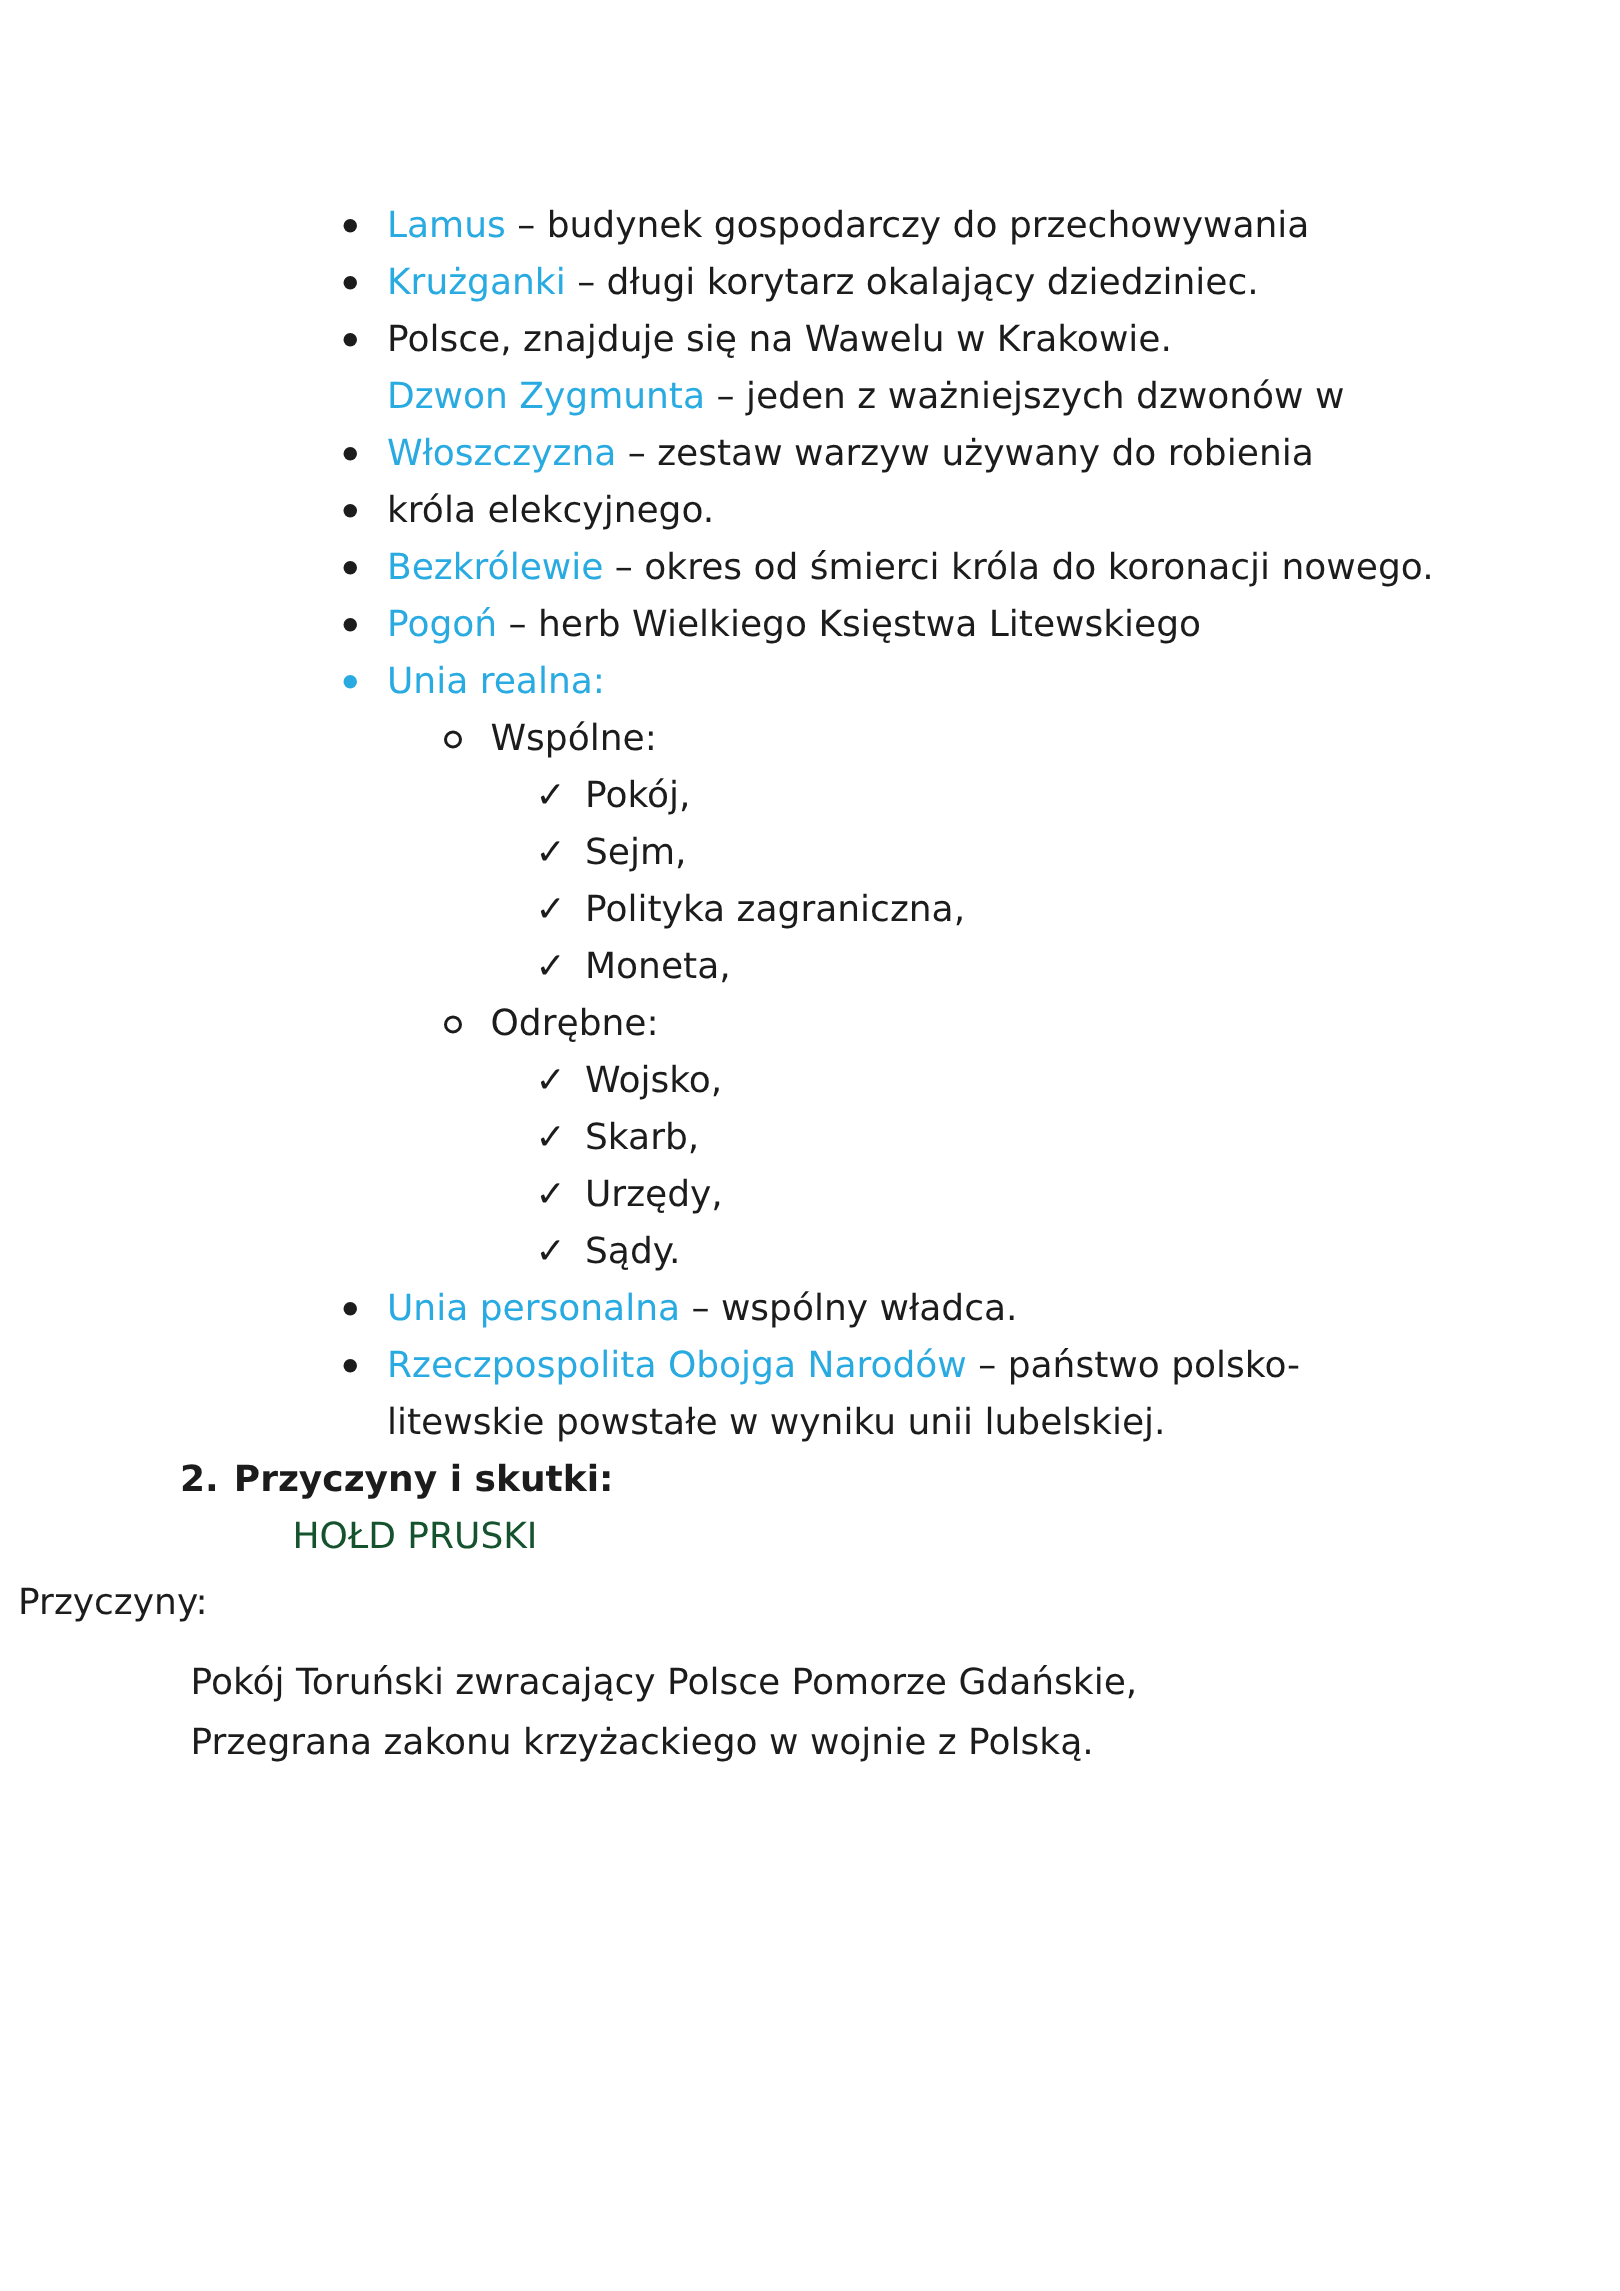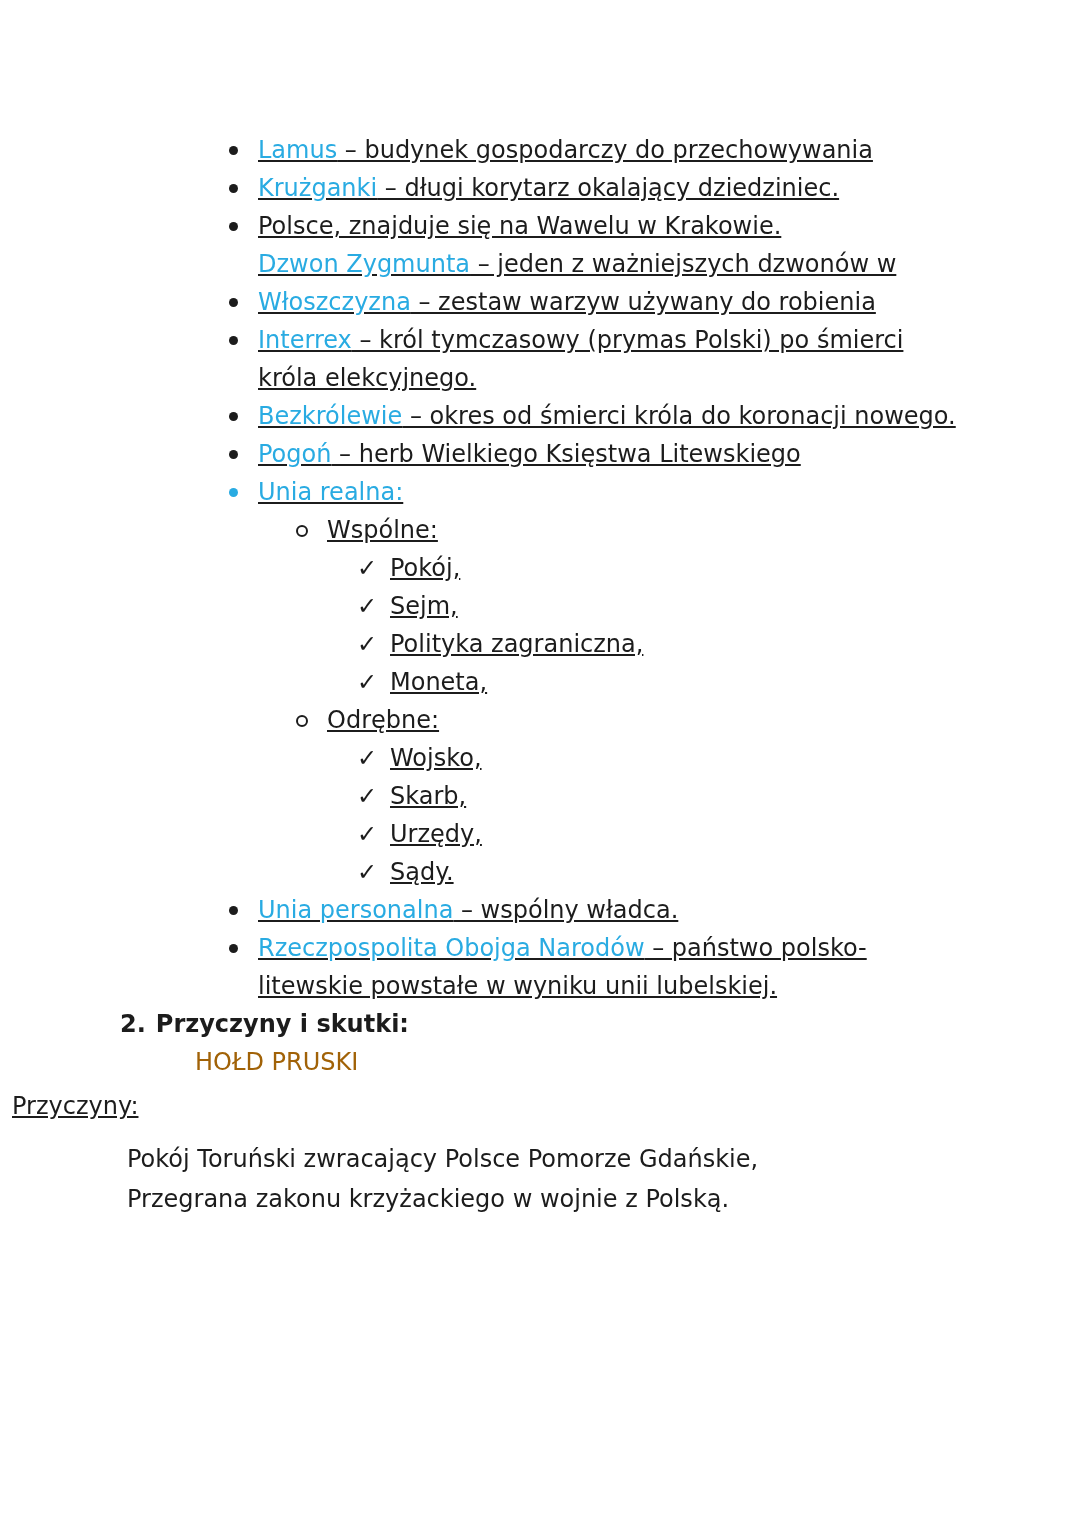--- a/index.html
+++ b/index.html
@@ -11,21 +11,21 @@
     font-family: "DejaVu Sans", sans-serif;
     font-size: 24px;
     line-height: 38px;
     color: #1c1c1c;
     overflow: hidden;
   }
   .content { position: absolute; top: 131px; left: 0; width: 1080px; }
 
   .line { height: 38px; white-space: nowrap; }
 
-  .li { position: relative; text-decoration: underline; }
+  .li { position: relative; }
 
   
   .l1 { margin-left: 258px; }
   .l1 > .dot {
     position: absolute; left: -29px; top: 15px;
     width: 9px; height: 9px; border-radius: 50%;
     background: #1c1c1c;
   }
   .dot.cyan { background: #29ABE2; }
 
@@ -47,21 +47,21 @@
   .l0 > .dot {
     position: absolute; left: -32px; top: 14px;
     width: 10px; height: 10px; border-radius: 50%;
     background: #1c1c1c;
   }
 
   .term { color: #29ABE2; }
 
   .heading2 { margin-left: 120px; font-weight: bold; height: 38px; white-space: nowrap; }
   .heading2 .hlabel { margin-left: 10px; }
-  .subheading { margin-left: 195px; color: #a16207; height: 38px; white-space: nowrap; }
+  .subheading { margin-left: 195px; color: #14532d; height: 38px; white-space: nowrap; }
 
   .przyczyny { margin-top: 6px; margin-left: 12px; }
 
   .para { margin: 14px 0 0 127px; line-height: 40px; white-space: nowrap; }
 </style>
 </head>
 <body>
 
 <div class="page">
   <div class="content">
@@ -82,21 +82,20 @@
       <div class="line"><span class="term">Dzwon Zygmunta</span><span> – jeden z ważniejszych dzwonów w</span></div>
     </div>
 
     <div class="li l1">
       <span class="dot"></span>
       <div class="line"><span class="term">Włoszczyzna</span><span> – zestaw warzyw używany do robienia</span></div>
     </div>
 
     <div class="li l1">
       <span class="dot"></span>
-      <div class="line"><span class="term">Interrex</span><span> – król tymczasowy (prymas Polski) po śmierci</span></div>
       <div class="line">króla elekcyjnego.</div>
     </div>
 
     <div class="li l1">
       <span class="dot"></span>
       <div class="line"><span class="term">Bezkrólewie</span><span> – okres od śmierci króla do koronacji nowego.</span></div>
     </div>
 
     <div class="li l1">
       <span class="dot"></span>

